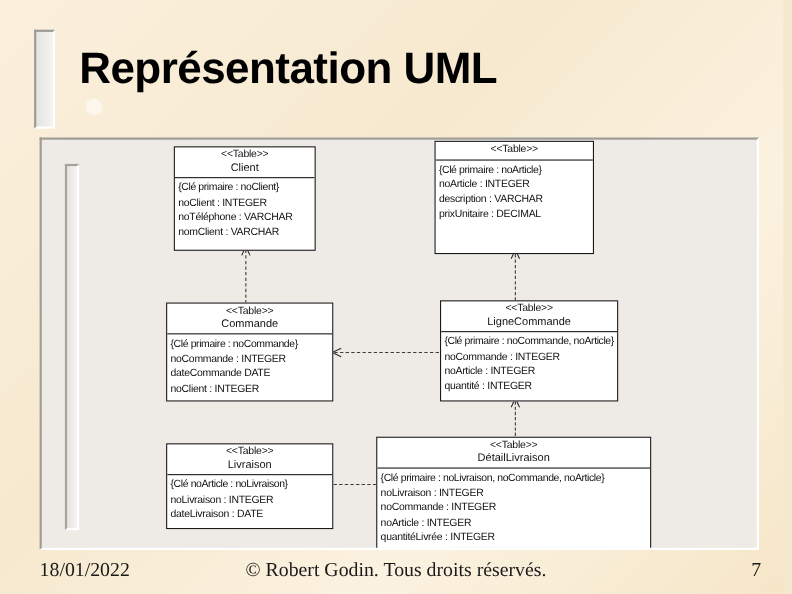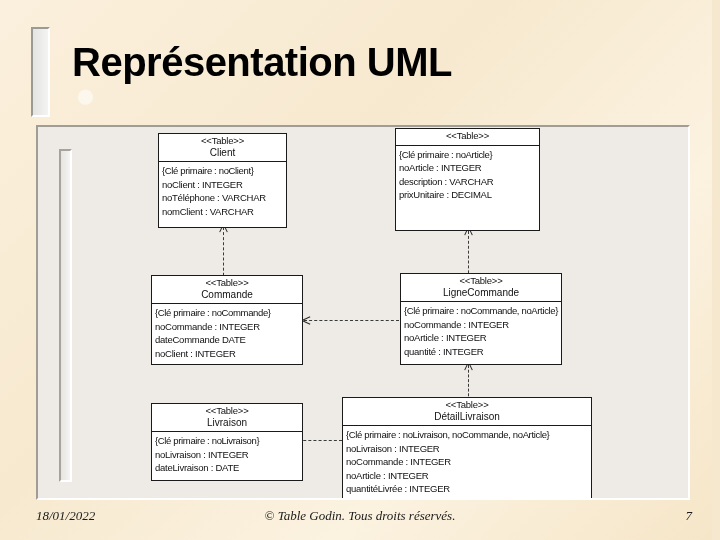--- a/index.html
+++ b/index.html
@@ -173,23 +173,22 @@
     left: 1px; top: 5px;
     transform: rotate(-25deg);
     transform-origin: left center;
   }
 
   
   .footer-date, .footer-center, .footer-page {
     position: absolute;
     top: 508px;
     font-family: "Liberation Serif", serif;
-    font-size: 13px;
+    font-size: 18px;
     color: #1a1a1a;
-    font-style: italic;
   }
   .footer-date { left: 36px; }
   .footer-center { left: 0; width: 720px; text-align: center; }
   .footer-page { left: 0; width: 692px; text-align: right; }
 </style>
 </head>
 <body>
 
 <div class="slide">
 
@@ -266,21 +265,21 @@
           <div class="uml-attr">quantité : INTEGER</div>
         </div>
       </div>
 
       <div class="uml-class" style="left:113px; top:276px; width:152px; height:78px;">
         <div class="uml-header">
           <div class="uml-stereotype">&lt;&lt;Table&gt;&gt;</div>
           <div class="uml-name">Livraison</div>
         </div>
         <div class="uml-attrs">
-          <div class="uml-attr pk">{Clé primaire : noLivraison}</div>
+          <div class="uml-attr pk">{Clé noArticle : noLivraison}</div>
           <div class="uml-attr">noLivraison : INTEGER</div>
           <div class="uml-attr">dateLivraison : DATE</div>
         </div>
       </div>
 
       <div class="uml-class" style="left:304px; top:270px; width:250px; height:105px;">
         <div class="uml-header">
           <div class="uml-stereotype">&lt;&lt;Table&gt;&gt;</div>
           <div class="uml-name">DétailLivraison</div>
         </div>
@@ -290,16 +289,16 @@
           <div class="uml-attr">noCommande : INTEGER</div>
           <div class="uml-attr">noArticle : INTEGER</div>
           <div class="uml-attr">quantitéLivrée : INTEGER</div>
         </div>
       </div>
 
     </div>
   </div>
 
   <div class="footer-date">18/01/2022</div>
-  <div class="footer-center">© Table Godin. Tous droits réservés.</div>
+  <div class="footer-center">© Robert Godin. Tous droits réservés.</div>
   <div class="footer-page">7</div>
 
 </div>
 
 </body></html>

